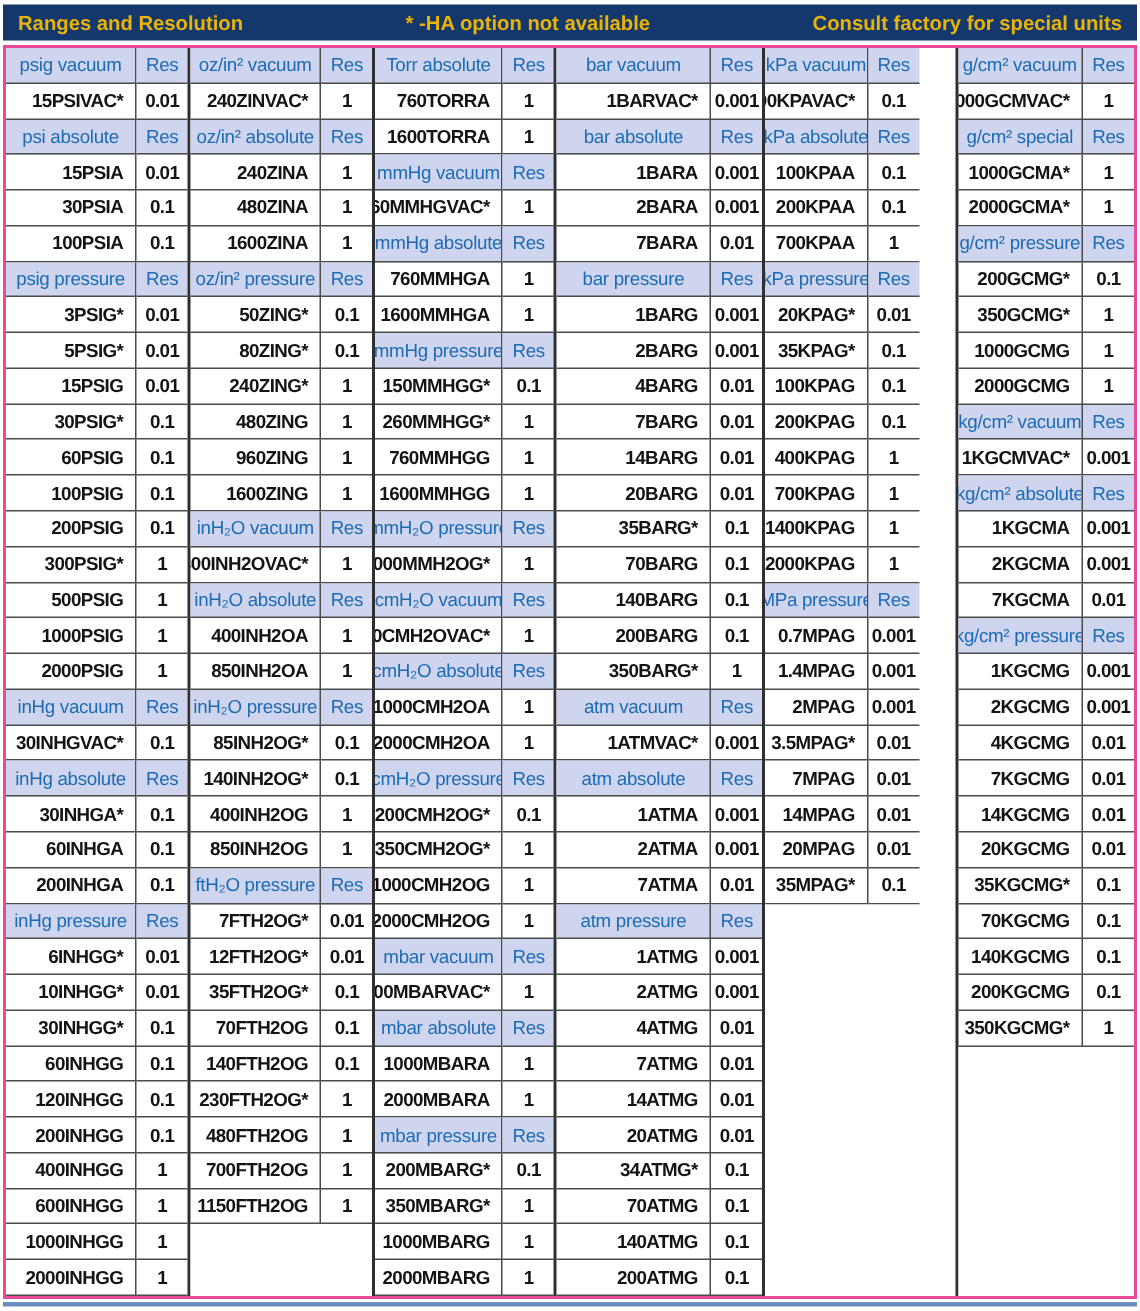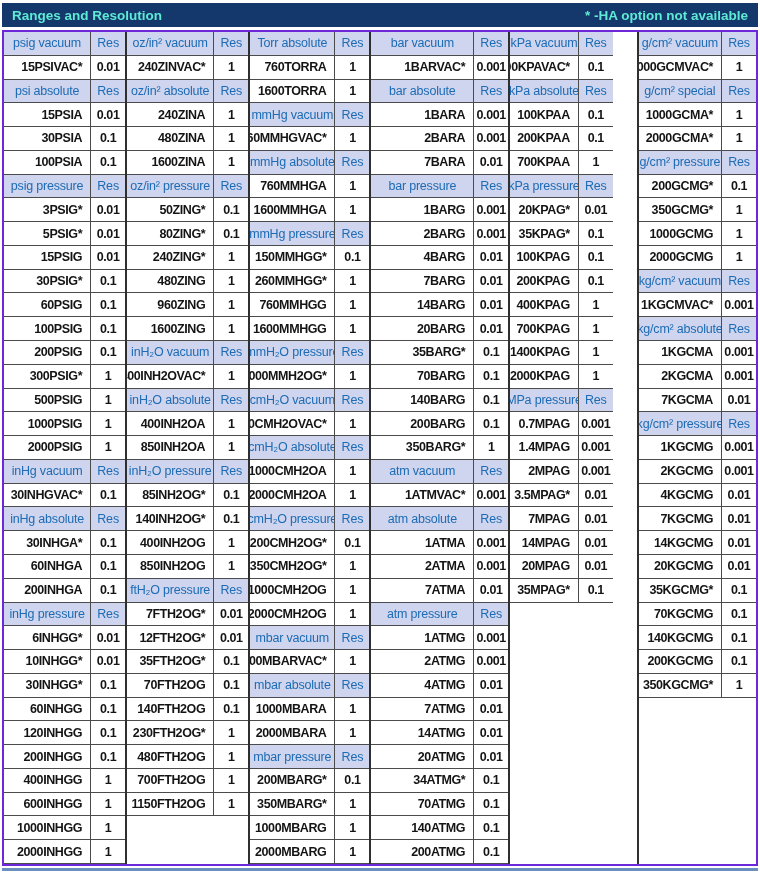--- a/index.html
+++ b/index.html
@@ -3,28 +3,28 @@
 <meta charset="utf-8">
 <style>
   html,body{margin:0;padding:0;background:#fff;}
   .page{
     width:760px;height:874px;box-sizing:border-box;
     padding:3px 2px 0 2px;background:#fff;
     font-family:"Liberation Sans","DejaVu Sans",sans-serif;
     position:relative;overflow:hidden;
   }
   .title-bar{
-    height:24px;background:#14386b;color:#5eead4;
+    height:24px;background:#14386b;color:#eab308;
     display:flex;align-items:center;justify-content:space-between;
     font-size:13.5px;font-weight:bold;padding:0 10px;
     white-space:nowrap;
   }
   .ranges-table{
     margin-top:3px;height:836px;box-sizing:border-box;
-    display:flex;border:2px solid #6d28d9;background:#fff;
+    display:flex;border:2px solid #ec4899;background:#fff;
   }
   .colgroup{
     display:grid;grid-template-columns:1fr 34px;
     grid-template-rows:repeat(35,1fr);
     box-sizing:border-box;
   }
   .colgroup + .colgroup{border-left:2px solid #2f2f2f;}
   .cell{
     box-sizing:border-box;display:flex;align-items:center;
     border-bottom:1px solid #4b4b4b;white-space:nowrap;
@@ -41,20 +41,21 @@
   .cell.empty{background:#fff;border-bottom:none;}
   .bottom-line{margin-top:2px;height:3px;background:#6a8fbf;width:756px;}
 </style>
 </head>
 <body>
 
 <div class="page">
   <div class="title-bar">
     <span>Ranges and Resolution</span>
     <span>* -HA option not available</span>
+    <span>Consult factory for special units</span>
   </div>
   <div class="ranges-table" id="ranges-table">
       <div class="colgroup" style="width: 124px;">
         <div class="cell label sub">psig vacuum</div>
         <div class="cell res sub">Res</div>
         <div class="cell label data">15PSIVAC*</div>
         <div class="cell res data">0.01</div>
         <div class="cell label sub">psi absolute</div>
         <div class="cell res sub">Res</div>
         <div class="cell label data">15PSIA</div>

